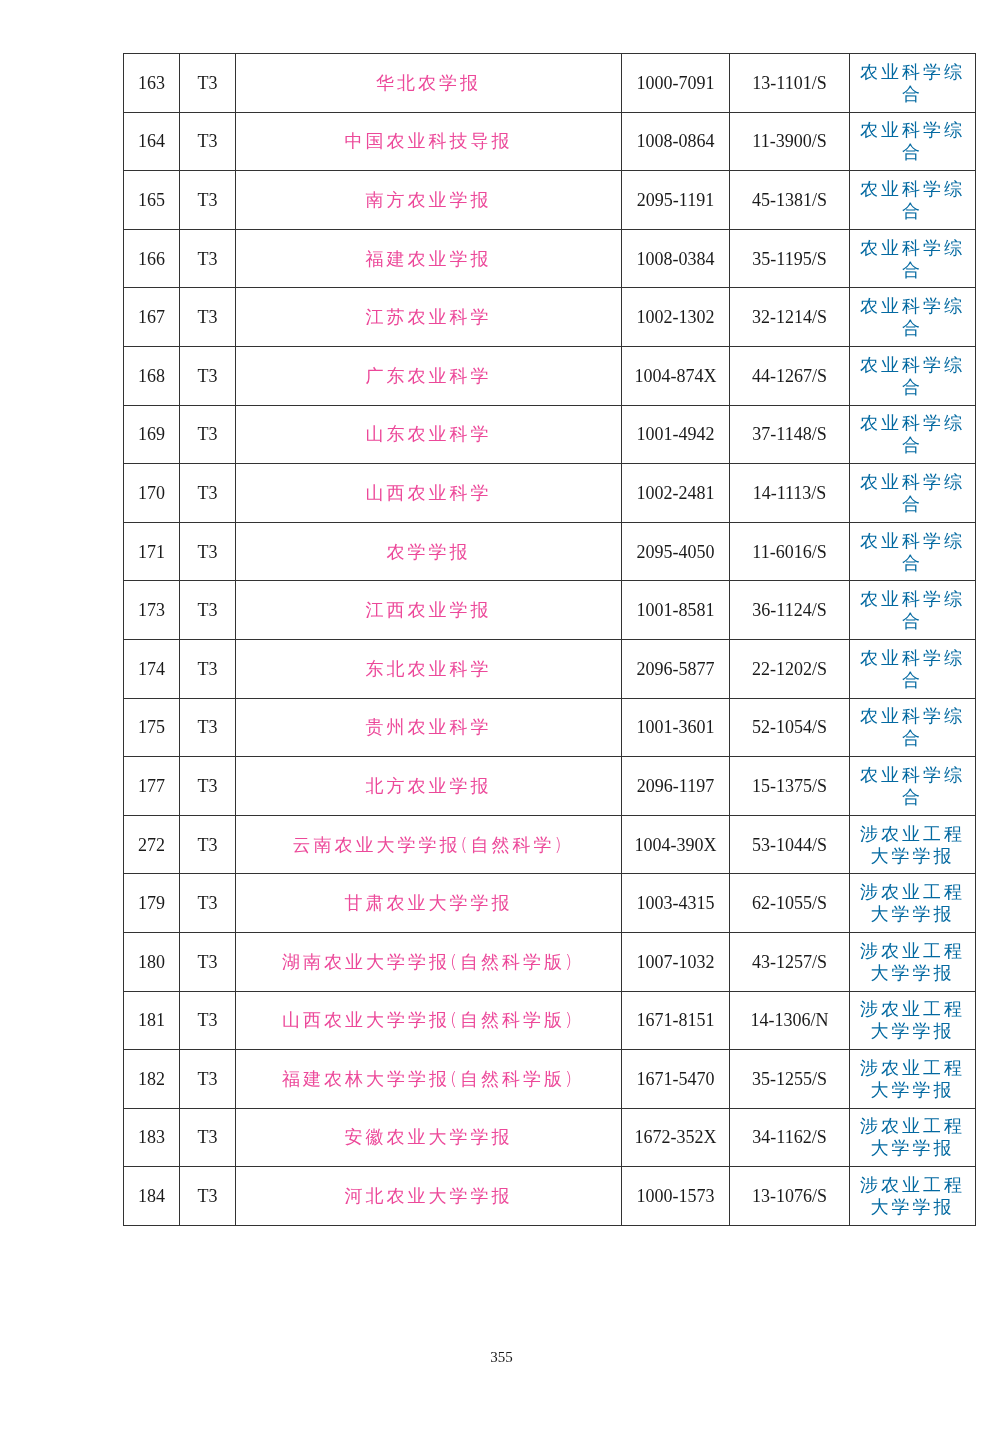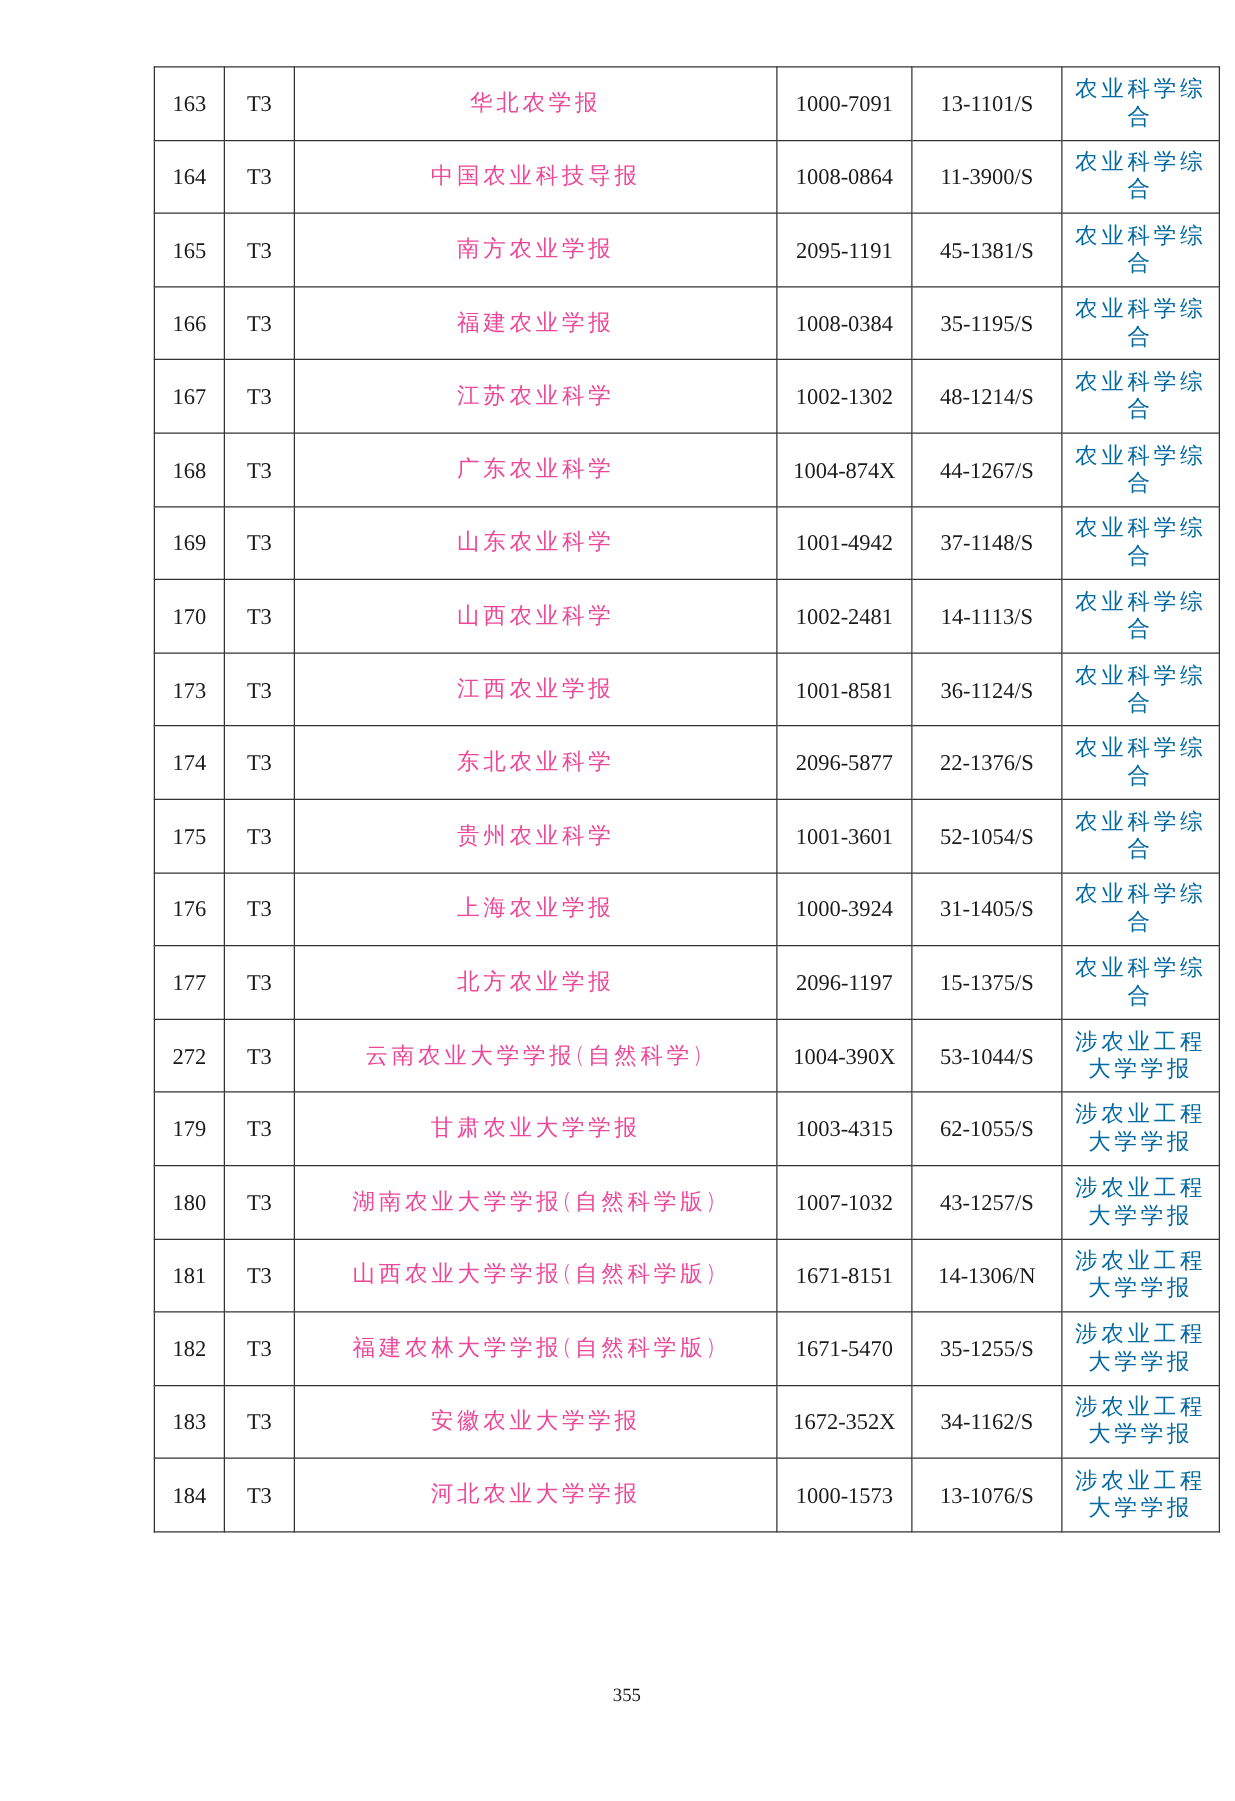--- a/index.html
+++ b/index.html
@@ -71,21 +71,21 @@
           <td class="name">福建农业学报</td>
           <td>1008-0384</td>
           <td>35-1195/S</td>
           <td class="cat">农业科学综合</td>
         </tr>
         <tr>
           <td>167</td>
           <td>T3</td>
           <td class="name">江苏农业科学</td>
           <td>1002-1302</td>
-          <td>48-1214/S</td>
+          <td>32-1214/S</td>
           <td class="cat">农业科学综合</td>
         </tr>
         <tr>
           <td>168</td>
           <td>T3</td>
           <td class="name">广东农业科学</td>
           <td>1004-874X</td>
           <td>44-1267/S</td>
           <td class="cat">农业科学综合</td>
         </tr>
@@ -99,49 +99,49 @@
         </tr>
         <tr>
           <td>170</td>
           <td>T3</td>
           <td class="name">山西农业科学</td>
           <td>1002-2481</td>
           <td>14-1113/S</td>
           <td class="cat">农业科学综合</td>
         </tr>
         <tr>
+          <td>171</td>
+          <td>T3</td>
+          <td class="name">农学学报</td>
+          <td>2095-4050</td>
+          <td>11-6016/S</td>
+          <td class="cat">农业科学综合</td>
+        </tr>
+        <tr>
           <td>173</td>
           <td>T3</td>
           <td class="name">江西农业学报</td>
           <td>1001-8581</td>
           <td>36-1124/S</td>
           <td class="cat">农业科学综合</td>
         </tr>
         <tr>
           <td>174</td>
           <td>T3</td>
           <td class="name">东北农业科学</td>
           <td>2096-5877</td>
-          <td>22-1376/S</td>
+          <td>22-1202/S</td>
           <td class="cat">农业科学综合</td>
         </tr>
         <tr>
           <td>175</td>
           <td>T3</td>
           <td class="name">贵州农业科学</td>
           <td>1001-3601</td>
           <td>52-1054/S</td>
-          <td class="cat">农业科学综合</td>
-        </tr>
-        <tr>
-          <td>176</td>
-          <td>T3</td>
-          <td class="name">上海农业学报</td>
-          <td>1000-3924</td>
-          <td>31-1405/S</td>
           <td class="cat">农业科学综合</td>
         </tr>
         <tr>
           <td>177</td>
           <td>T3</td>
           <td class="name">北方农业学报</td>
           <td>2096-1197</td>
           <td>15-1375/S</td>
           <td class="cat">农业科学综合</td>
         </tr>

